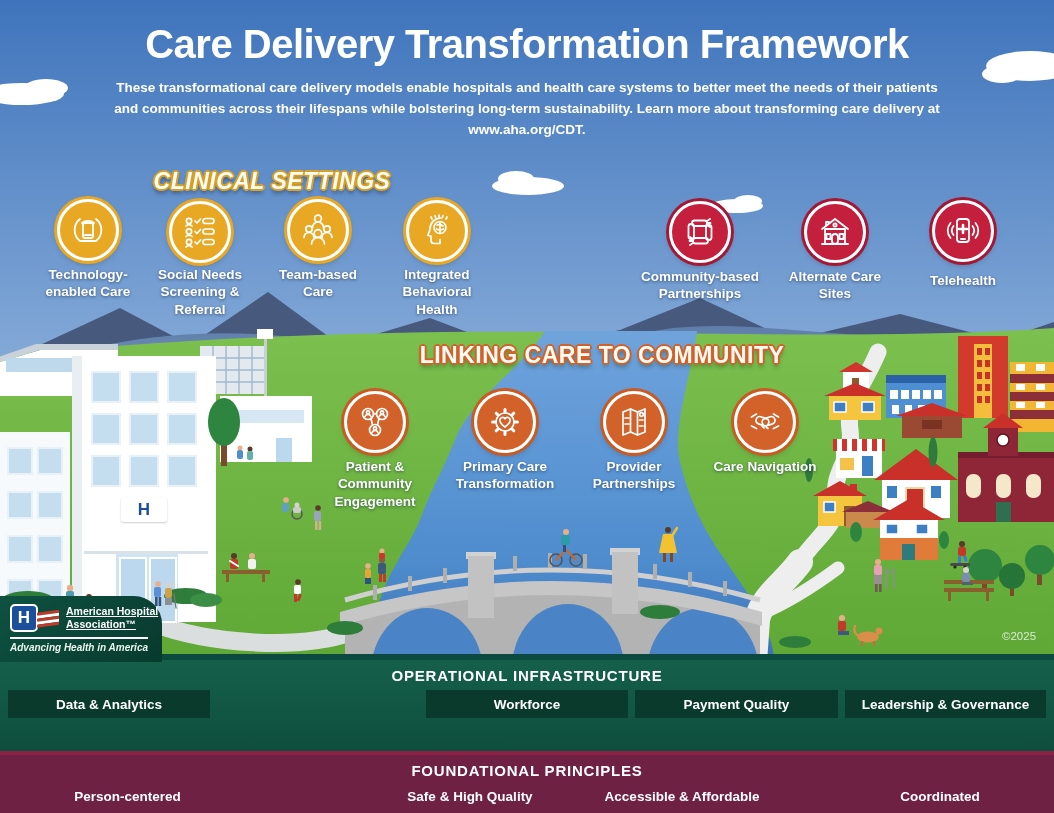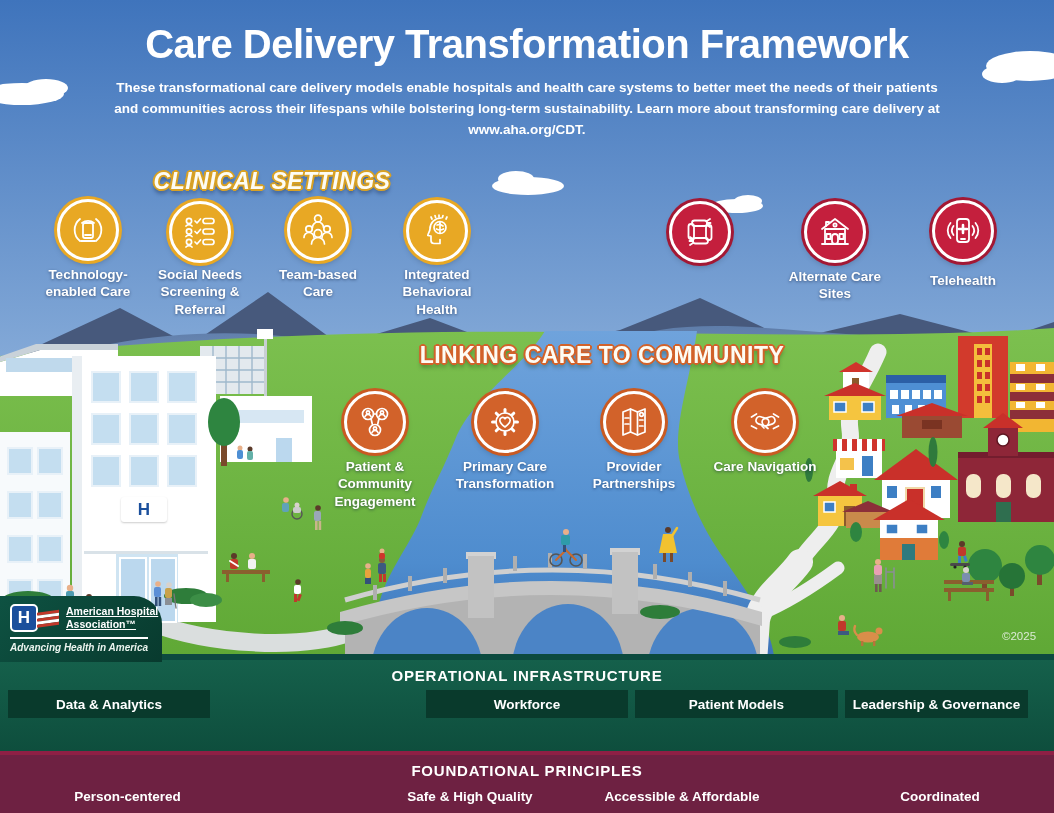--- a/index.html
+++ b/index.html
@@ -534,20 +534,21 @@
   <div class="badge b-red" style="left:669px;top:201px;">
     <svg viewBox="0 0 40 40" fill="none" stroke="#fff" stroke-width="1.8" stroke-linecap="round" stroke-linejoin="round">
       <rect x="12" y="8.5" width="15" height="5.5" rx="2.5"></rect>
         <path d="M27 9 l3 -2 M27 11 l3.5 0 M27 13 l3 2"></path>
       <rect x="26" y="13" width="5.5" height="15" rx="2.5"></rect>
       <rect x="13" y="26" width="15" height="5.5" rx="2.5"></rect>
         <path d="M13 27 l-3 -2 M13 29 l-3.5 0 M13 31 l-3 2"></path>
       <rect x="8.5" y="12" width="5.5" height="15" rx="2.5"></rect>
     </svg>
   </div>
+  <div class="lbl" style="left:625px;top:268px;width:150px;">Community-based Partnerships</div>
 
   <div class="badge b-red" style="left:804px;top:201px;">
     <svg viewBox="0 0 40 40" fill="none" stroke="#fff" stroke-width="1.8" stroke-linecap="round" stroke-linejoin="round">
       <polyline points="7,17 20,7 33,17"></polyline>
         <polyline points="11,14 11,10 14,10"></polyline>
       <circle cx="20" cy="13" r="1.6"></circle>
       <rect x="10" y="17" width="20" height="15"></rect>
       <rect x="17" y="22" width="6" height="10" rx="3"></rect>
       <rect x="11.5" y="22" width="4" height="5"></rect>
         <rect x="24.5" y="22" width="4" height="5"></rect>
@@ -648,22 +649,22 @@
     <div class="logo-rule"></div>
     <div class="logo-tag">Advancing Health in America</div>
   </div>
 
   <div class="copyright">©2025</div>
 
   <div class="op-band">
     <div class="op-title">OPERATIONAL INFRASTRUCTURE</div>
     <div class="op-box" style="left:8px;width:202px;">Data &amp; Analytics</div>
     <div class="op-box" style="left:426px;width:202px;">Workforce</div>
-    <div class="op-box" style="left:635px;width:203px;">Patient Models</div>
-    <div class="op-box" style="left:845px;width:183px;">Leadership &amp; Governance</div>
+    <div class="op-box" style="left:635px;width:203px;">Payment Quality</div>
+    <div class="op-box" style="left:845px;width:201px;">Leadership &amp; Governance</div>
   </div>
 
   <div class="fd-band">
     <div class="fd-title">FOUNDATIONAL PRINCIPLES</div>
     <div class="fd-item" style="left:110px;padding-left:35px;">Person-centered</div>
     <div class="fd-item" style="left:470px;">Safe &amp; High Quality</div>
     <div class="fd-item" style="left:682px;">Accessible &amp; Affordable</div>
     <div class="fd-item" style="left:940px;">Coordinated</div>
   </div>
 

